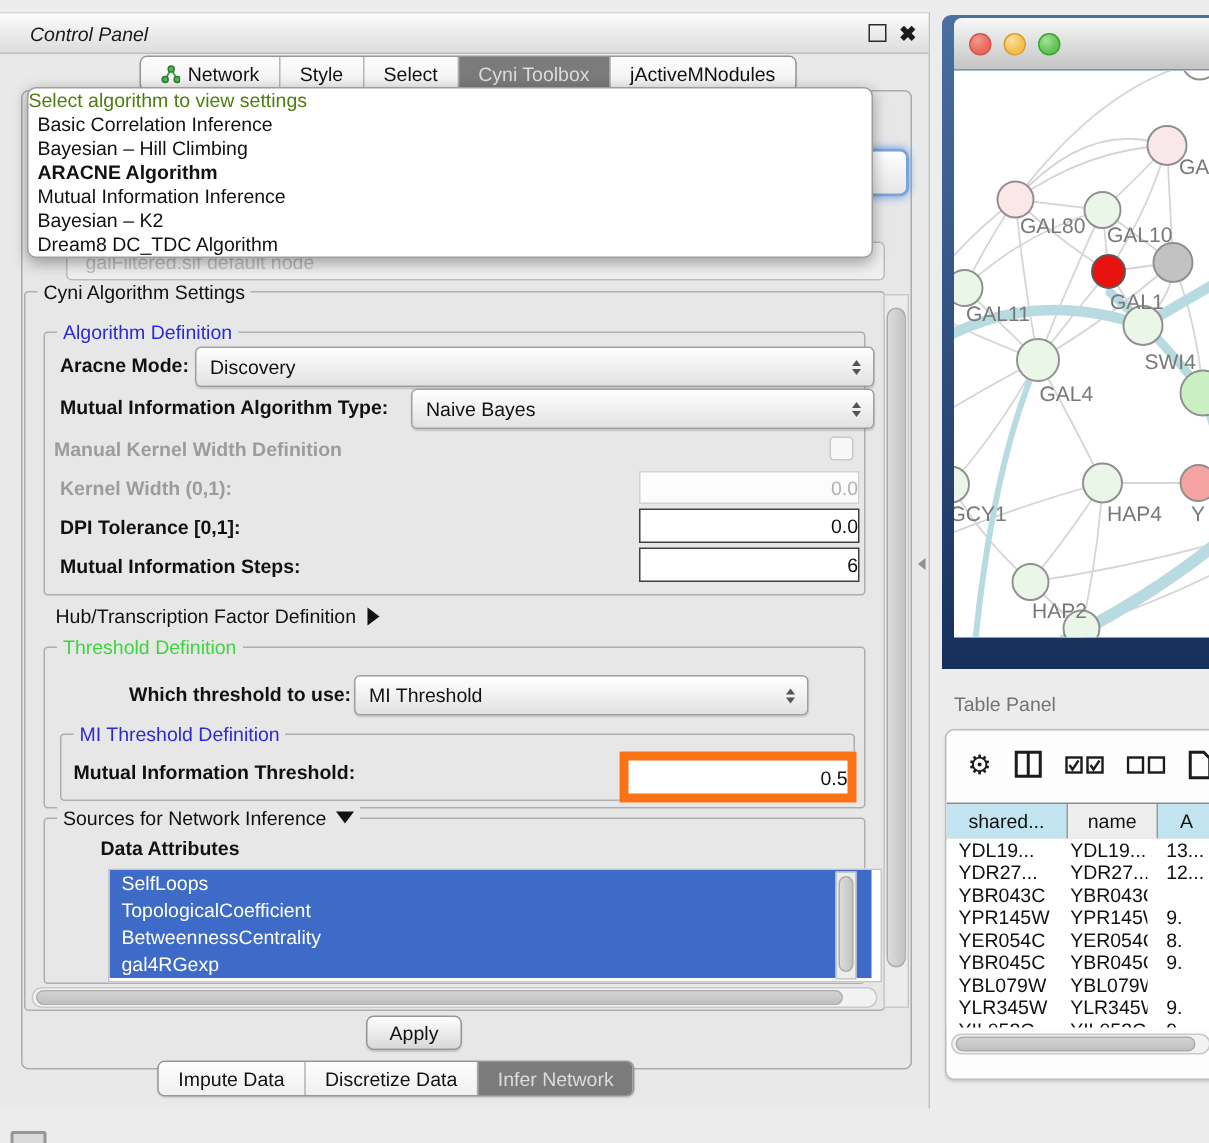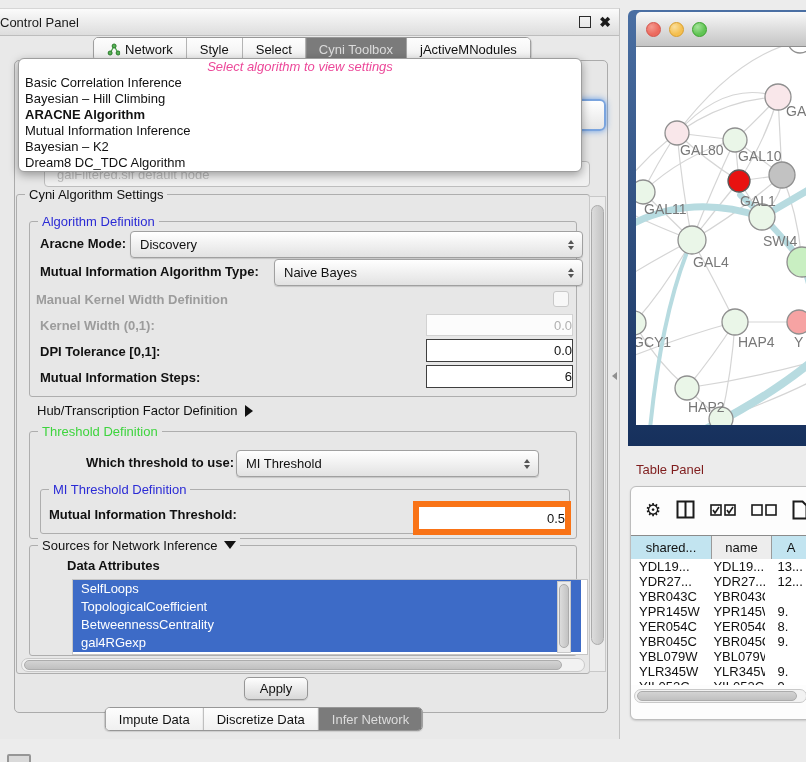--- a/index.html
+++ b/index.html
@@ -2,33 +2,33 @@
 <html><head>
 <meta charset="utf-8">
 <style>
   html,body{margin:0;padding:0;background:#ECECEC;}
   .root{position:relative;width:806px;height:762px;background:#ECECEC;overflow:hidden;
         font-family:"Liberation Sans",sans-serif;font-size:13px;color:#111;}
   .abs{position:absolute;}
   
   .cpanel{left:0;top:8px;width:619px;height:730px;background:#E9E9E9;border-right:1px solid #C2C2C2;border-top:1px solid #D6D6D6;}
   .cp-titlebar{left:0;top:0;width:100%;height:26px;background:linear-gradient(#FBFBFB,#DDDDDD);border-bottom:1px solid #BDBDBD;display:flex;align-items:center;}
-  .cp-title{padding-left:0;color:#1a1a1a;}
+  .cp-title{padding-left:20px;color:#1a1a1a;font-style:italic;}
   .win-btns{position:absolute;right:8px;top:0;height:26px;display:flex;align-items:center;gap:8px;}
   .float-ic{width:10px;height:10px;border:1.6px solid #2b2b2b;}
   .close-ic{font-weight:bold;font-size:14px;color:#1b1b1b;line-height:10px;}
   .seg{display:flex;border:1px solid #979797;border-radius:5px;overflow:hidden;background:#FBFBFB;height:22px;box-shadow:0 1px 1px rgba(0,0,0,.12);}
   .seg .tab{display:flex;align-items:center;padding:0 13px;border-right:1px solid #ABABAB;background:linear-gradient(#FDFDFD,#F0F0F0);white-space:nowrap;}
   .seg .tab:last-child{border-right:none;}
   .seg .tab.sel{background:#7B7B7B;color:#DCDCDC;}
   .content-box{left:14px;top:51px;width:592px;height:651px;background:#E7E7E7;border:1px solid #ABABAB;border-radius:5px;}
   
   .popup{left:18px;top:49px;width:562px;height:112px;background:#FFFFFF;border:1px solid #9E9E9E;border-radius:6px;
          box-shadow:0 3px 10px rgba(0,0,0,.35);z-index:10;overflow:hidden;}
-  .popup .ph{height:16px;line-height:16px;text-align:center;color:#ec4899;font-style:italic;}
+  .popup .ph{height:16px;line-height:16px;text-align:left;color:#4d7c0f;}
   .popup .mi{height:16px;line-height:16px;padding-left:6px;white-space:nowrap;}
   .popup .mi.b{font-weight:bold;}
   .focus-combo{left:558px;top:90px;width:44px;height:28px;border:2px solid #7AA4DE;border-radius:6px;
                background:linear-gradient(#FFFFFF,#E6E6E6);box-shadow:0 0 6px rgba(90,150,230,.9);z-index:4;}
   .bg-combo{left:44px;top:152px;width:532px;height:24px;border:1px solid #BDBDBD;border-radius:4px;background:#F0F0F0;
             z-index:3;display:flex;align-items:center;padding-left:12px;color:#BDBDBD;}
   
   .grp{border:1px solid #AEAEAE;border-radius:3px;}
   .gt{position:absolute;top:-8px;left:8px;background:#E7E7E7;padding:0 4px;line-height:15px;white-space:nowrap;}
   .gt.blue{color:#2B2BD5;}
@@ -58,21 +58,21 @@
   
   .netwin{left:628px;top:10px;width:178px;height:436px;background:linear-gradient(#4A6FA3,#16305C);border-top-left-radius:6px;}
   .net-titlebar{position:absolute;left:8px;top:2px;width:170px;height:34px;background:linear-gradient(#F8F8F8,#C4C4C4);
                 border-bottom:1px solid #8E8E8E;border-top-left-radius:5px;display:flex;align-items:center;padding-left:10px;gap:8px;}
   .light{width:13px;height:13px;border-radius:50%;}
   .light.r{background:radial-gradient(circle at 35% 30%,#F49A90,#EC6A5E 60%);border:1px solid #D4524A;}
   .light.y{background:radial-gradient(circle at 35% 30%,#FADF9E,#F4BF4F 60%);border:1px solid #D99E2B;}
   .light.g{background:radial-gradient(circle at 35% 30%,#A5E39B,#61C454 60%);border:1px solid #3AA32C;}
   .net-canvas{position:absolute;left:8px;top:37px;width:170px;height:378px;background:#FFFFFF;overflow:hidden;}
   
-  .tp-title{left:636px;top:462px;color:#7f1d1d;}
+  .tp-title{left:636px;top:462px;color:#737373;}
   .twin{left:630px;top:486px;width:180px;height:232px;background:#FDFDFD;border:1px solid #BDBDBD;border-radius:6px;box-shadow:0 1px 2px rgba(0,0,0,.15);overflow:hidden;}
   .t-toolbar{position:absolute;left:0;top:0;width:100%;height:45px;display:flex;align-items:center;gap:15px;padding-left:14px;}
   .gear{font-size:18px;color:#1b1b1b;line-height:18px;}
   .thead{position:absolute;left:0;top:48px;width:100%;height:23px;display:flex;border-top:1px solid #8B8B8B;border-bottom:1px solid #777;}
   .thc{display:flex;align-items:center;justify-content:center;border-right:1px solid #9A9A9A;overflow:hidden;white-space:nowrap;}
   .thc.blue{background:#C2E4F0;}
   .thc.gray{background:#EDEDED;}
   .trows{position:absolute;left:0;top:72px;width:100%;height:126px;overflow:hidden;background:#FFF;}
   .trow{display:flex;height:15px;line-height:15px;}
   .tcell{overflow:hidden;white-space:nowrap;}

